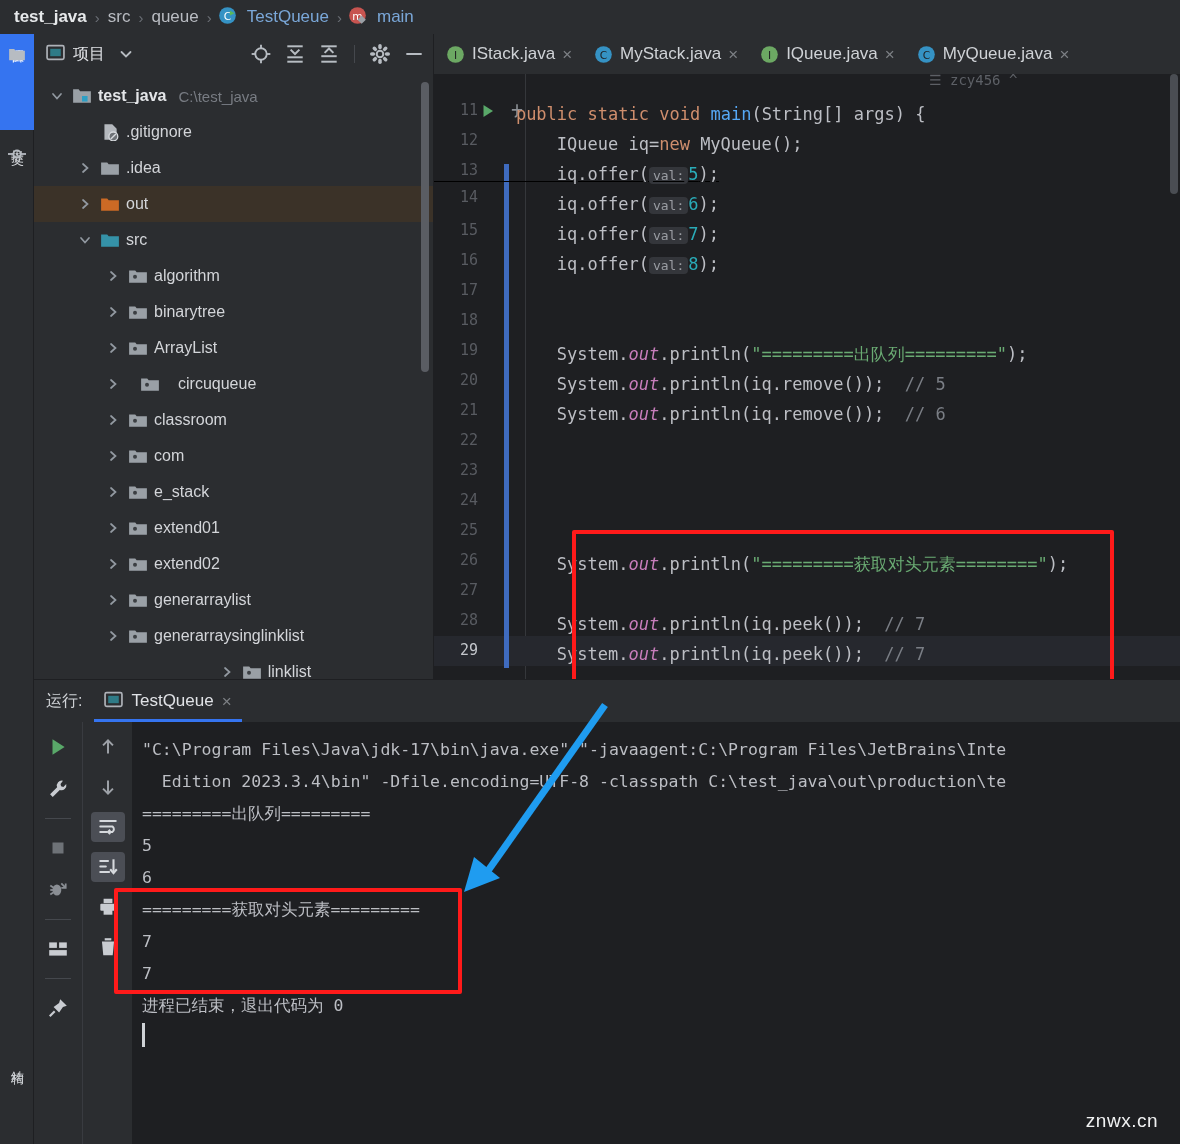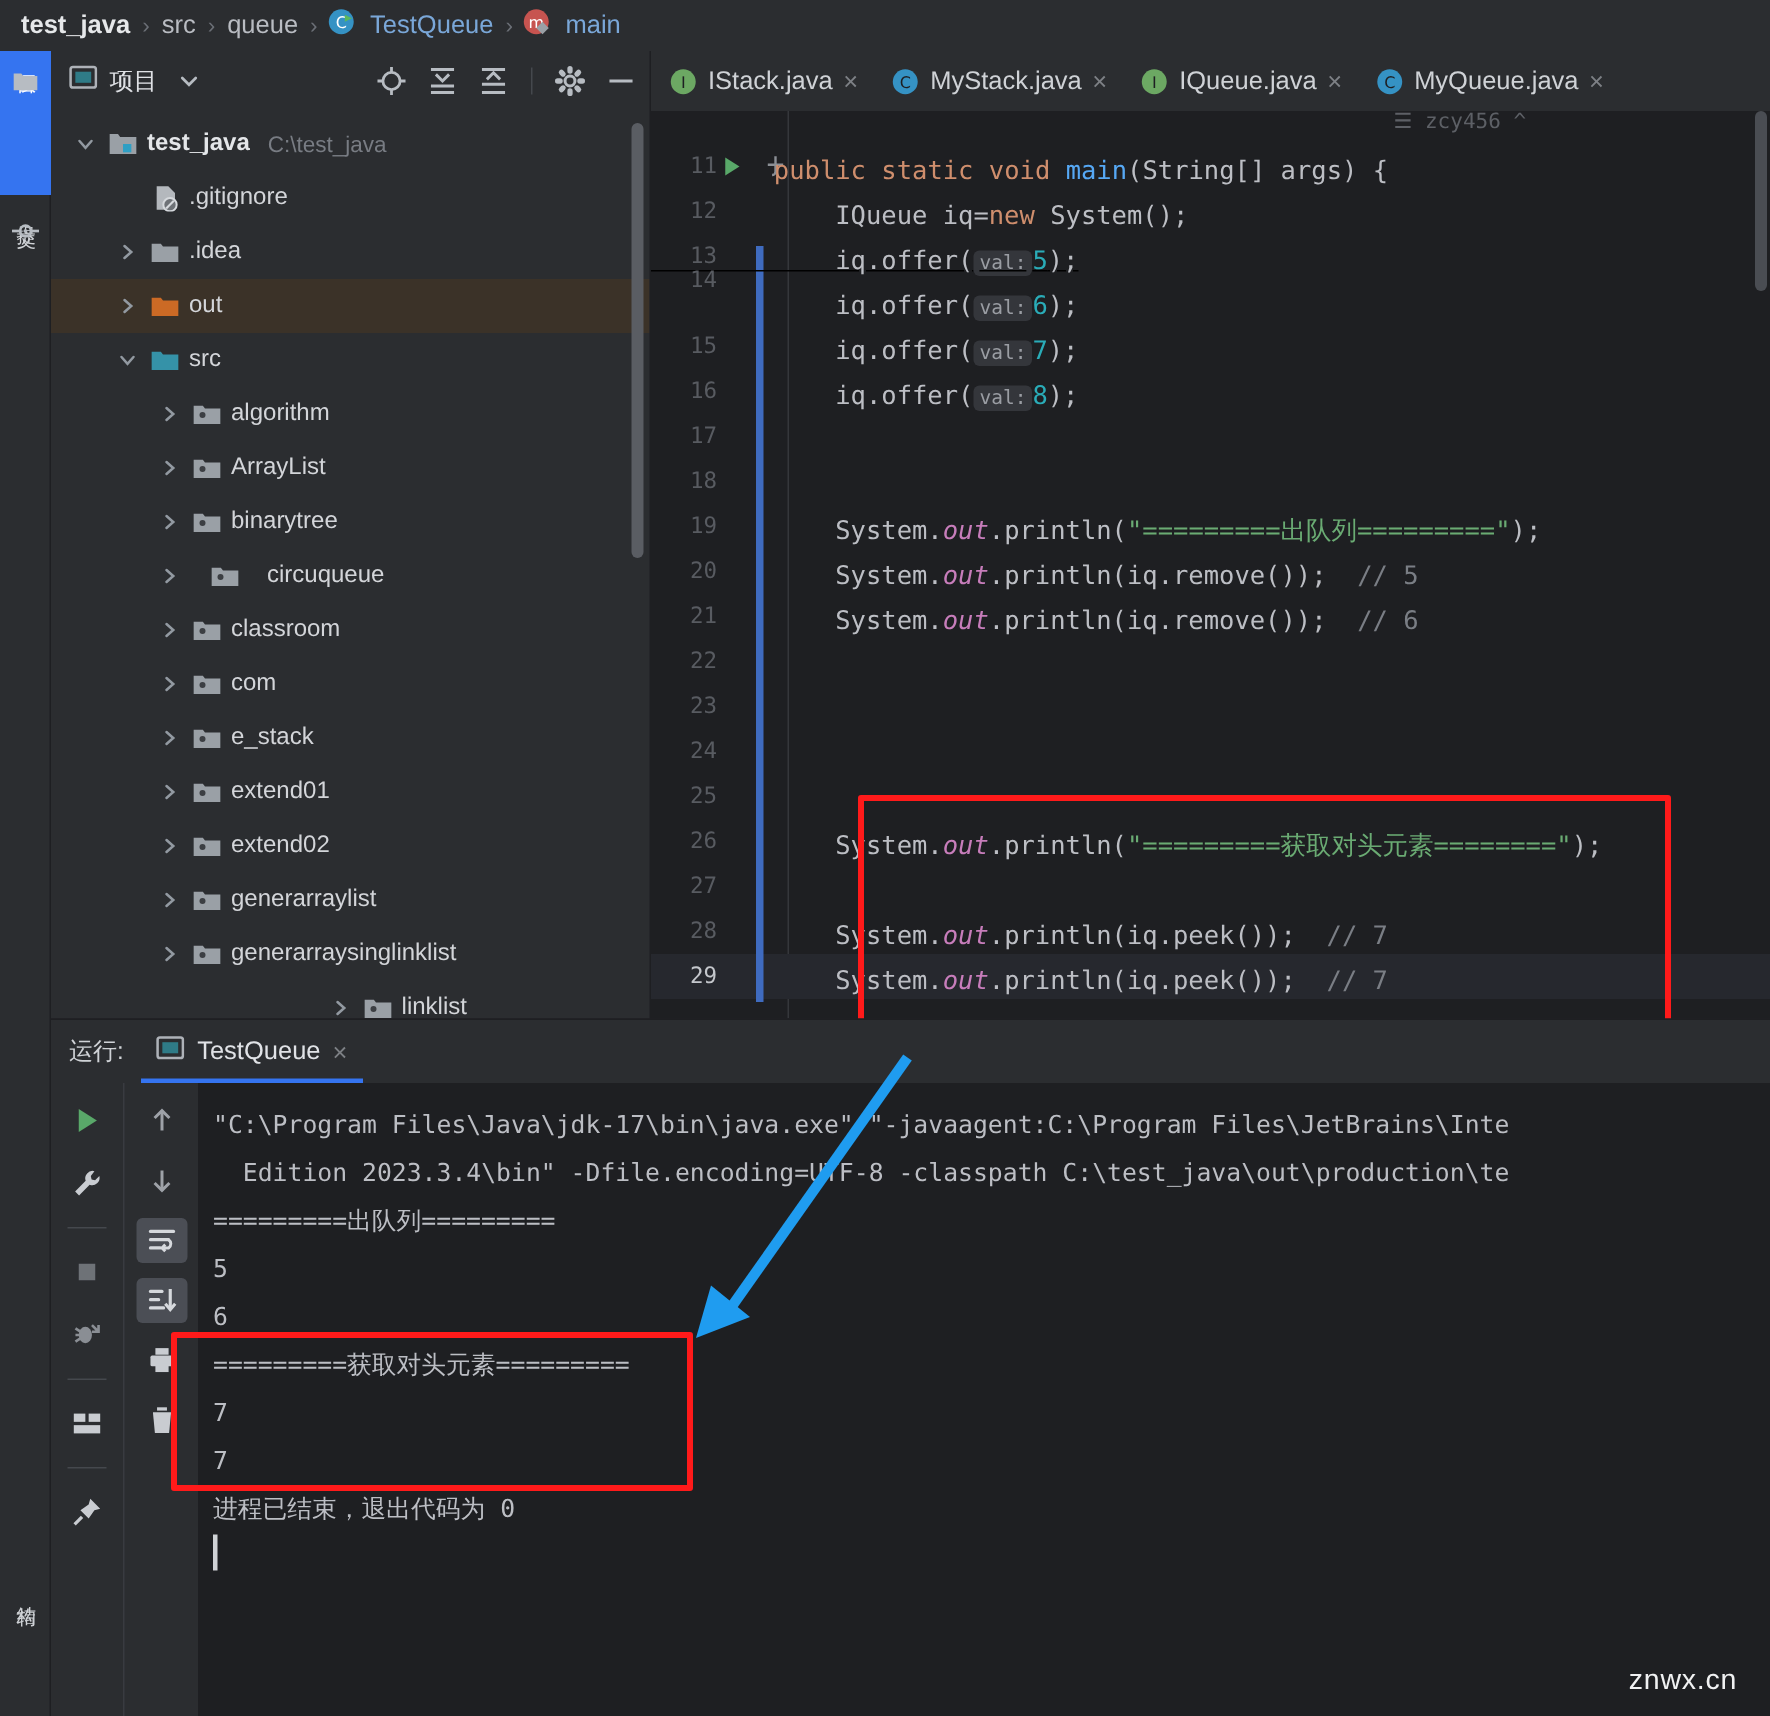--- a/index.html
+++ b/index.html
@@ -383,35 +383,35 @@
               <svg width="14" height="14" viewBox="0 0 14 14">
                 <path d="M5 3 L9.5 7 L5 11" fill="none" stroke="#9299a1" stroke-width="1.7" stroke-linecap="round"></path>
               </svg>
             </span>
             <span style="display: flex;">
               <svg width="20" height="18" viewBox="0 0 18 16">
                 <path d="M1 3h5.5l1.3 1.7H17V14H1z" fill="#9aa0a6"></path>
                 <circle cx="6.3" cy="8.6" r="1.8" fill="#3c3f43"></circle>
               </svg>
             </span>
+            <span class="tlabel">binarytree</span>
+          </div>
+          <div class="trow" style="padding-left: 70px;">
+            <span class="tw">
+              <svg width="14" height="14" viewBox="0 0 14 14">
+                <path d="M5 3 L9.5 7 L5 11" fill="none" stroke="#9299a1" stroke-width="1.7" stroke-linecap="round"></path>
+              </svg>
+            </span>
+            <span style="display: flex;">
+              <svg width="20" height="18" viewBox="0 0 18 16">
+                <path d="M1 3h5.5l1.3 1.7H17V14H1z" fill="#9aa0a6"></path>
+                <circle cx="6.3" cy="8.6" r="1.8" fill="#3c3f43"></circle>
+              </svg>
+            </span>
             <span class="tlabel">ArrayList</span>
-          </div>
-          <div class="trow" style="padding-left: 70px;">
-            <span class="tw">
-              <svg width="14" height="14" viewBox="0 0 14 14">
-                <path d="M5 3 L9.5 7 L5 11" fill="none" stroke="#9299a1" stroke-width="1.7" stroke-linecap="round"></path>
-              </svg>
-            </span>
-            <span style="display: flex;">
-              <svg width="20" height="18" viewBox="0 0 18 16">
-                <path d="M1 3h5.5l1.3 1.7H17V14H1z" fill="#9aa0a6"></path>
-                <circle cx="6.3" cy="8.6" r="1.8" fill="#3c3f43"></circle>
-              </svg>
-            </span>
-            <span class="tlabel">binarytree</span>
           </div>
           <div class="trow" style="padding-left: 70px; gap: 18px;">
             <span class="tw">
               <svg width="14" height="14" viewBox="0 0 14 14">
                 <path d="M5 3 L9.5 7 L5 11" fill="none" stroke="#9299a1" stroke-width="1.7" stroke-linecap="round"></path>
               </svg>
             </span>
             <span style="display: flex;">
               <svg width="20" height="18" viewBox="0 0 18 16">
                 <path d="M1 3h5.5l1.3 1.7H17V14H1z" fill="#9aa0a6"></path>
@@ -589,24 +589,24 @@
         <div class="changebar" style="top: 90px; height: 504px;"></div>
         <div class="runmark" style="top: 29px;"><svg width="16" height="16" viewBox="0 0 16 16">
             <path d="M3.5 2 L13 8 L3.5 14 Z" fill="#59a869"></path>
           </svg></div>
         <div class="foldmark" style="top: 29px;"><svg width="14" height="16" viewBox="0 0 12 14">
             <path d="M6 1 v5 M1.5 6 h9 M6 6 v4 a2 2 0 0 1 -2 2" fill="none" stroke="#8b8f95" stroke-width="1.4"></path>
           </svg></div>
         <div class="ln" style="top: 27px; text-align: right;">11</div>
         <div class="code cl" style="top: 25px;"><span class="pl">        </span><span class="kw">public</span><span class="pl"> </span><span class="kw">static</span><span class="pl"> </span><span class="kw">void</span><span class="pl"> </span><span class="fn">main</span><span class="pl">(String[] args) {</span></div>
         <div class="ln" style="top: 57px;">12</div>
-        <div class="code cl" style="top: 55px;"><span class="pl">            IQueue iq=</span><span class="kw">new</span><span class="pl"> System();</span></div>
+        <div class="code cl" style="top: 55px;"><span class="pl">            IQueue iq=</span><span class="kw">new</span><span class="pl"> MyQueue();</span></div>
         <div class="ln" style="top: 87px;">13</div>
         <div class="code cl" style="top: 85px; text-decoration: underline;"><span class="pl">            iq.offer(</span><span class="hint">val:</span><span class="num">5</span><span class="pl">);</span></div>
-        <div class="ln" style="top: 103px;">14</div>
+        <div class="ln" style="top: 114px;">14</div>
         <div class="code cl" style="top: 115px;"><span class="pl">            iq.offer(</span><span class="hint">val:</span><span class="num">6</span><span class="pl">);</span></div>
         <div class="ln" style="top: 147px;">15</div>
         <div class="code cl" style="top: 145px;"><span class="pl">            iq.offer(</span><span class="hint">val:</span><span class="num">7</span><span class="pl">);</span></div>
         <div class="ln" style="top: 177px;">16</div>
         <div class="code cl" style="top: 175px;"><span class="pl">            iq.offer(</span><span class="hint">val:</span><span class="num">8</span><span class="pl">);</span></div>
         <div class="ln" style="top: 207px;">17</div>
         <div class="ln" style="top: 237px;">18</div>
         <div class="ln" style="top: 267px;">19</div>
         <div class="code cl" style="top: 265px;"><span class="pl">            System.</span><span class="fld">out</span><span class="pl">.println(</span><span class="str">"=========出队列========="</span><span class="pl">);</span></div>
         <div class="ln" style="top: 297px;">20</div>

